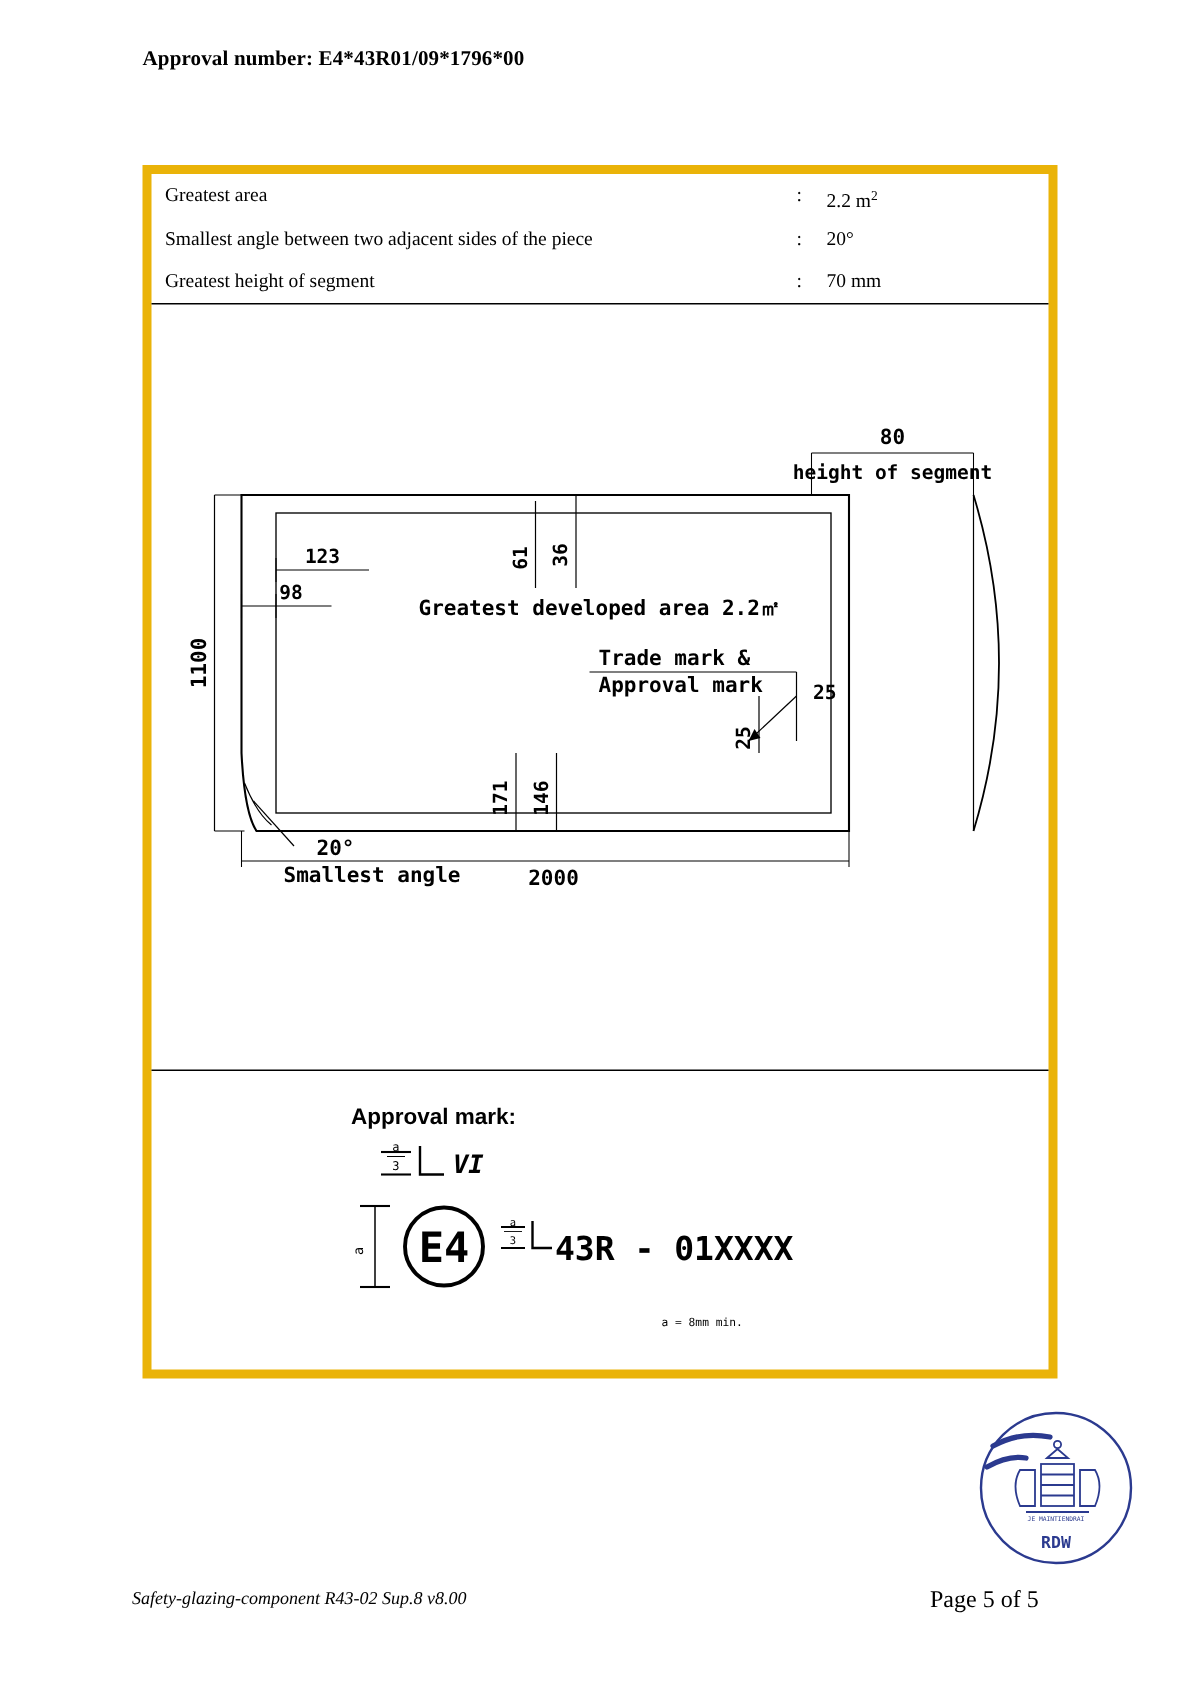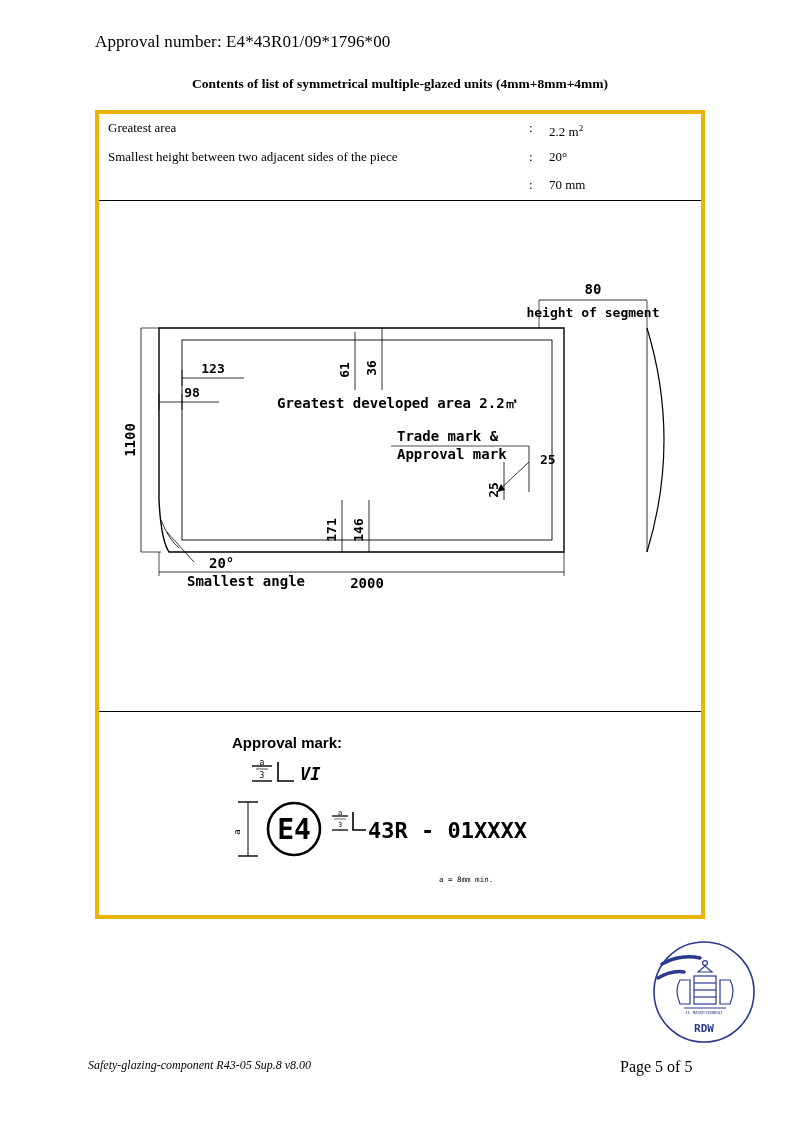--- a/index.html
+++ b/index.html
@@ -18,41 +18,41 @@
   .page {
     position: absolute;
     left: 0; top: 0;
     width: 793px;
     height: 1122px;
   }
   .approval-number {
     position: absolute;
     left: 95px;
     top: 32px;
-    font-size: 17px;
-    font-weight: normal;
+    font-size: 14px;
+    font-weight: bold;
     letter-spacing: 0.1px;
   }
   .doc-title {
     position: absolute;
     left: 95px;
     top: 76px;
     width: 610px;
     text-align: center;
     font-size: 13.5px;
     font-weight: bold;
   }
   
   .table-box {
     position: absolute;
     left: 95px;
     top: 110px;
     width: 610px;
     height: 809px;
-    border: 4px solid #eab308;
+    border: 6px solid #eab308;
     box-sizing: border-box;
   }
   .info-rows {
     position: absolute;
     left: 0; top: 0;
     width: 100%;
     border-bottom: 1px solid #000;
     box-sizing: border-box;
   }
   .info-row {
@@ -135,36 +135,36 @@
 </head>
 <body>
 
 <div class="page">
 
   <div class="approval-number">
     <span>Approval number:</span>
     <span>E4*43R01/09*1796*00</span>
   </div>
 
-  <div class="doc-title">Contents of list of symmetrical multiple-glazed units (4mm+8mm+4mm)</div>
 
   <div class="table-box">
 
     <div class="info-rows">
       <div class="info-row">
         <span class="info-label">Greatest area</span>
         <span class="info-colon">:</span>
         <span class="info-value"><span>2.2 m</span><span class="sup">2</span></span>
       </div>
       <div class="info-row">
-        <span class="info-label">Smallest height between two adjacent sides of the piece</span>
+        <span class="info-label">Smallest angle between two adjacent sides of the piece</span>
         <span class="info-colon">:</span>
         <span class="info-value">20°</span>
       </div>
       <div class="info-row">
+        <span class="info-label">Greatest height of segment</span>
         <span class="info-colon">:</span>
         <span class="info-value">70 mm</span>
       </div>
     </div>
 
     <div class="drawing-cell">
       <svg width="608" height="510" viewBox="0 0 608 510">
 
         <path d="M 60 128 L 465 128 L 465 352 L 70 352 Q 62 340 60 300 Z" fill="none" stroke="#000" stroke-width="1.4"></path>
 
@@ -276,16 +276,16 @@
       <path d="M 48 34 L 55 28 L 62 34 Z"></path>
       <circle cx="55" cy="25" r="2.4"></circle>
       <path d="M 30 42 Q 24 52 30 66 L 40 66 L 40 42 Z"></path>
       <path d="M 80 42 Q 86 52 80 66 L 70 66 L 70 42 Z"></path>
       <line x1="34" y1="70" x2="76" y2="70"></line>
     </g>
     <text x="54" y="76" font-size="4.2" fill="#2b3a8f" text-anchor="middle" font-family="Liberation Sans, sans-serif">JE MAINTIENDRAI</text>
     <text x="54" y="94" font-size="11" fill="#2b3a8f" text-anchor="middle" font-weight="bold" font-family="Liberation Sans, sans-serif">RDW</text>
   </svg>
 
-  <div class="footer-left">Safety-glazing-component R43-05 Sup.8 v8.00</div>
+  <div class="footer-left">Safety-glazing-component R43-02 Sup.8 v8.00</div>
   <div class="footer-right">Page 5 of 5</div>
 
 </div>
 
 </body></html>

